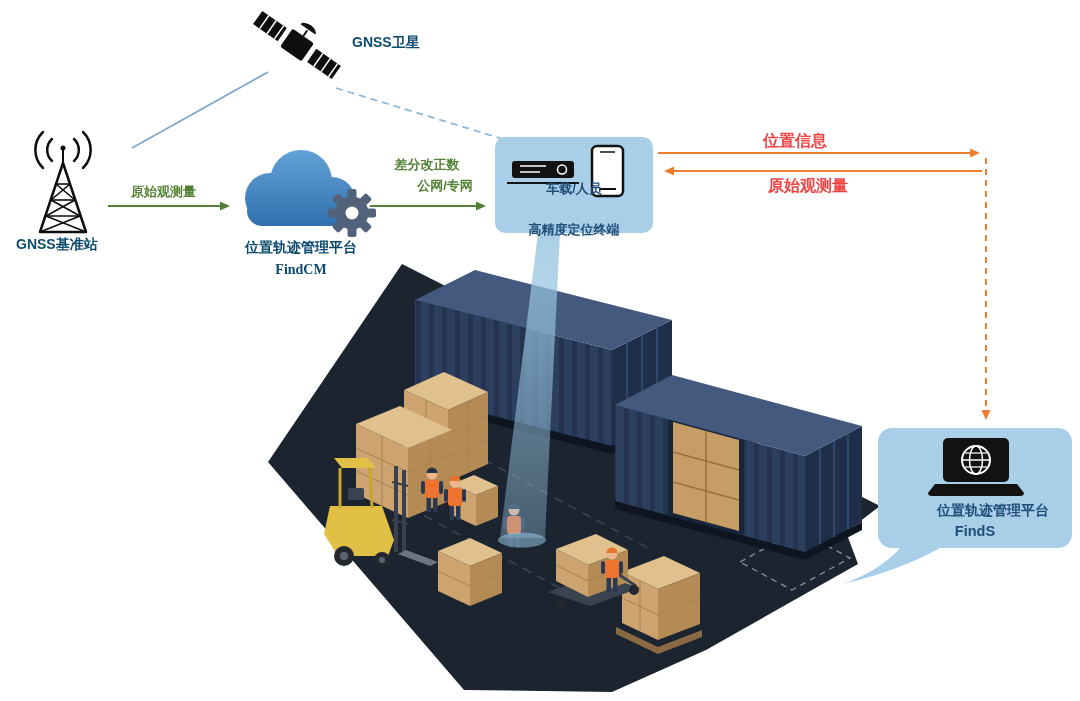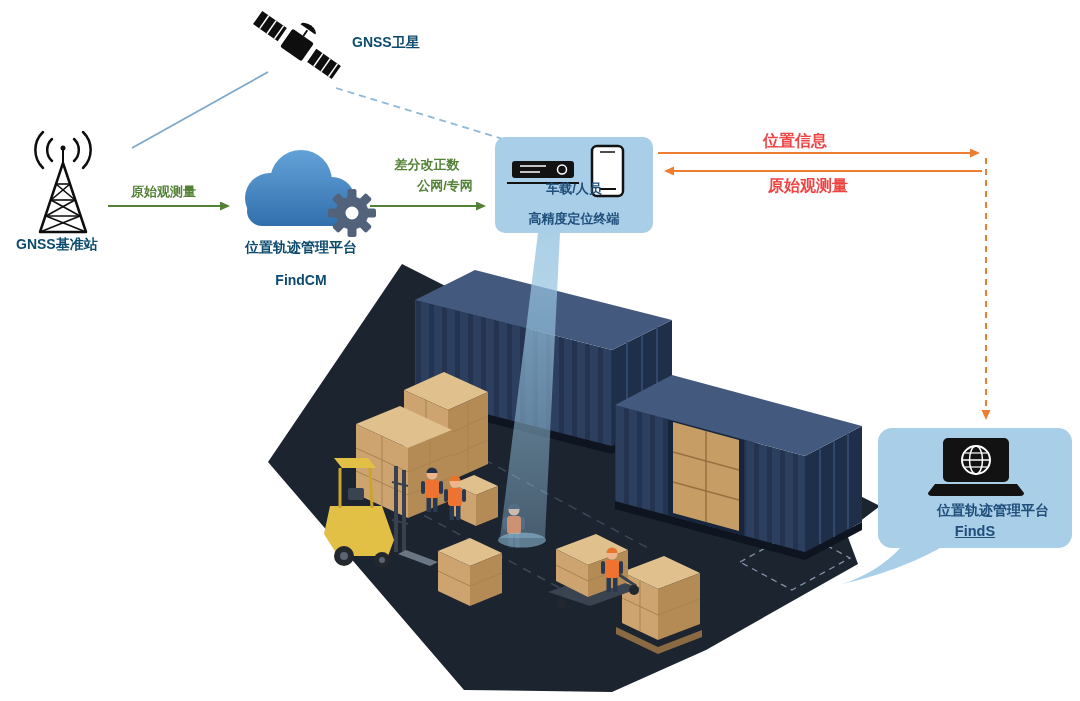--- a/index.html
+++ b/index.html
@@ -9,29 +9,29 @@
   .stage svg.layer{position:absolute;left:0;top:0;}
   .label{position:absolute;font-weight:700;white-space:nowrap;color:#0c4a6e;font-size:14px;}
   .label.center{text-align:center;}
   .green{color:#538135;font-size:13px;}
   .orange{color:#ef4444;font-size:16px;}
   .node-text{color:#1f4e79;font-size:13px;}
   #lbl-sat{left:352px;top:34px;}
   #lbl-bs{left:16px;top:236px;}
   #lbl-raw{left:131px;top:183px;font-family:Liberation Mono, monospace;}
   #lbl-cloud1{left:225px;top:239px;width:152px;}
-  #lbl-cloud2{left:225px;top:272px;width:152px;}
+  #lbl-cloud2{left:225px;top:262px;width:152px;font-family:Liberation Serif, serif;}
   #lbl-corr1{left:382px;top:156px;width:90px;text-align:center;}
   #lbl-corr2{left:400px;top:177px;width:90px;text-align:center;}
   #lbl-term1{left:495px;top:180px;width:158px;}
-  #lbl-term2{left:495px;top:210px;width:158px;}
+  #lbl-term2{left:495px;top:221px;width:158px;}
   #lbl-pos{left:763px;top:131px;}
   #lbl-cmd{left:768px;top:176px;}
   #lbl-finds1{left:878px;top:502px;width:230px;font-size:14px;}
-  #lbl-finds2{left:878px;top:523px;width:194px;font-size:14.5px;text-decoration:underline;}
+  #lbl-finds2{left:878px;top:523px;width:194px;font-size:14.5px;}
 </style>
 </head>
 <body>
 
 <div class="stage">
 
 <svg class="layer" width="1080" height="701" viewBox="0 0 1080 701">
   <defs>
     <marker id="arrow-green" markerWidth="11" markerHeight="10" refX="8" refY="4.5" orient="auto" markerUnits="userSpaceOnUse">
       <path d="M0,0 L10,4.5 L0,9 Z" fill="#538135"></path>

